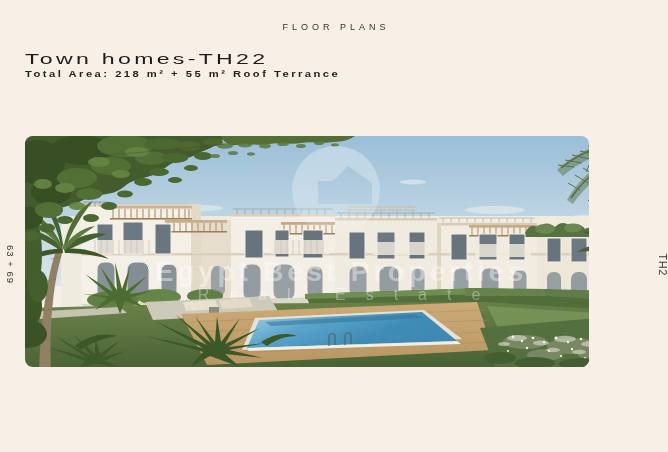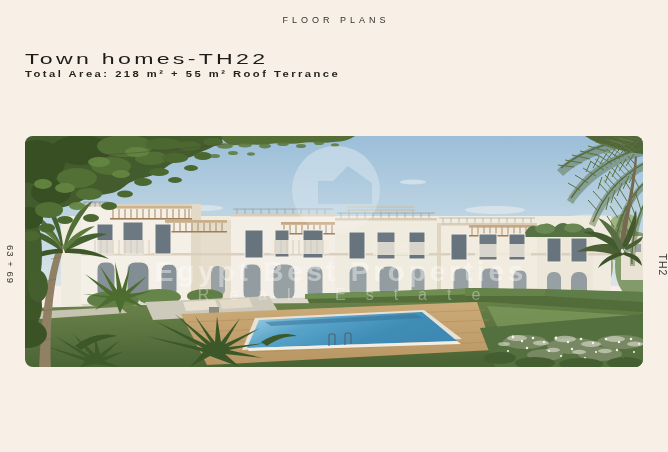--- a/index.html
+++ b/index.html
@@ -1,20 +1,20 @@
 <!DOCTYPE html>
 <html><head>
 <meta charset="utf-8">
 <style>
   html,body{margin:0;padding:0;}
   body{width:668px;height:452px;background:#f8f0e7;font-family:"Liberation Sans",sans-serif;position:relative;overflow:hidden;}
-  .kicker{position:absolute;left:0;right:0;top:15px;text-align:center;font-size:9px;letter-spacing:4px;text-indent:4px;color:#33332e;}
+  .kicker{position:absolute;left:0;right:0;top:22px;text-align:center;font-size:9px;letter-spacing:4px;text-indent:4px;color:#33332e;}
   .title{position:absolute;left:24.5px;top:51.2px;font-size:14px;letter-spacing:2px;color:#1c1c1a;transform:scaleX(1.65);transform-origin:left top;white-space:nowrap;}
   .subtitle{position:absolute;left:25px;top:68.5px;font-size:9px;letter-spacing:2px;color:#24241f;font-weight:bold;white-space:nowrap;transform:scaleX(1.243);transform-origin:left top;}
-  .photo{position:absolute;left:25px;top:136px;width:618px;height:231px;border-radius:8px;overflow:hidden;}
+  .photo{position:absolute;left:25px;top:136px;width:564px;height:231px;border-radius:8px;overflow:hidden;}
   .sidetext-l{position:absolute;left:-9px;top:259px;font-size:9.5px;color:#3a3a35;transform:rotate(90deg);letter-spacing:1px;}
   .sidetext-r{position:absolute;right:-7px;top:259px;font-size:10.5px;color:#3a3a35;transform:rotate(90deg);letter-spacing:1px;}
 </style>
 </head>
 <body>
 
 <div class="kicker">FLOOR PLANS</div>
 
 <div class="title">Town homes-TH22</div>
 

